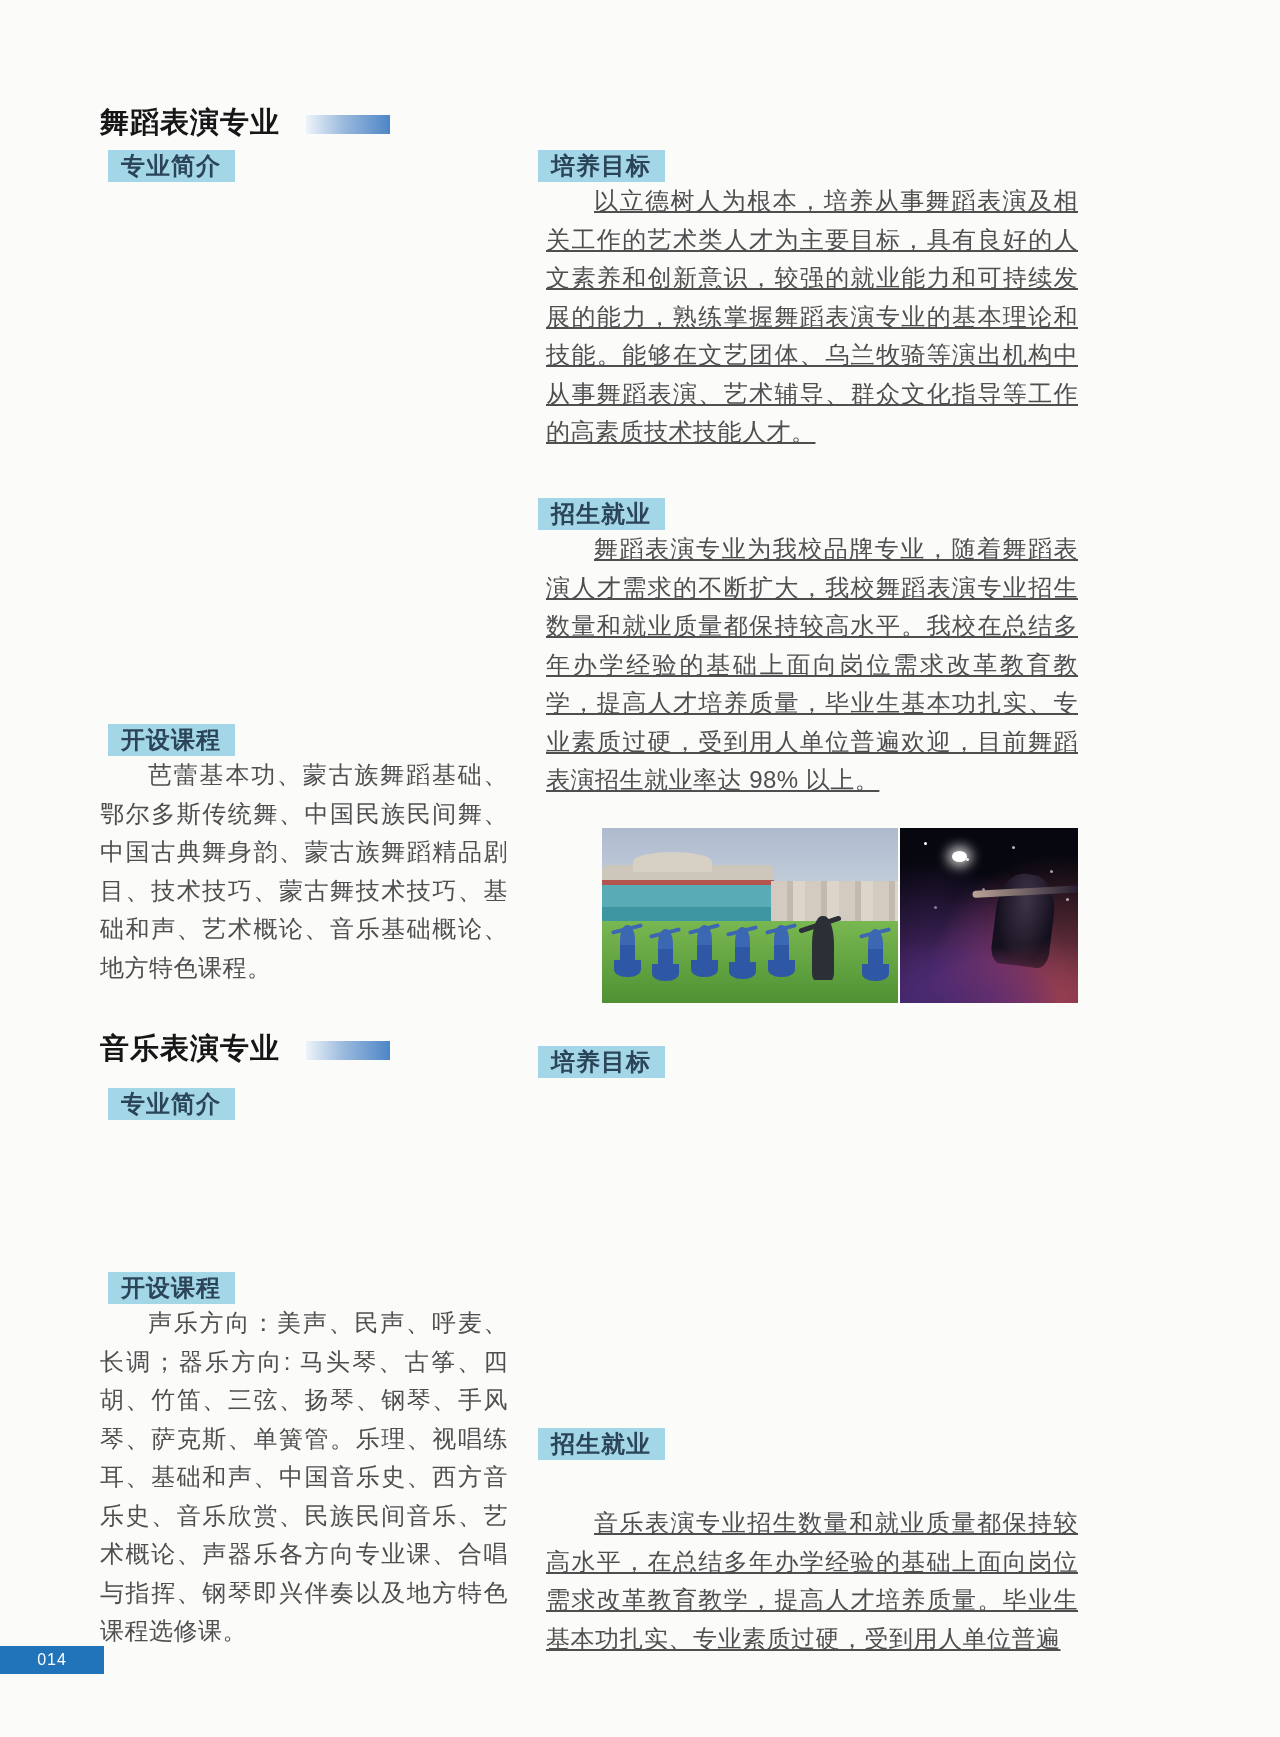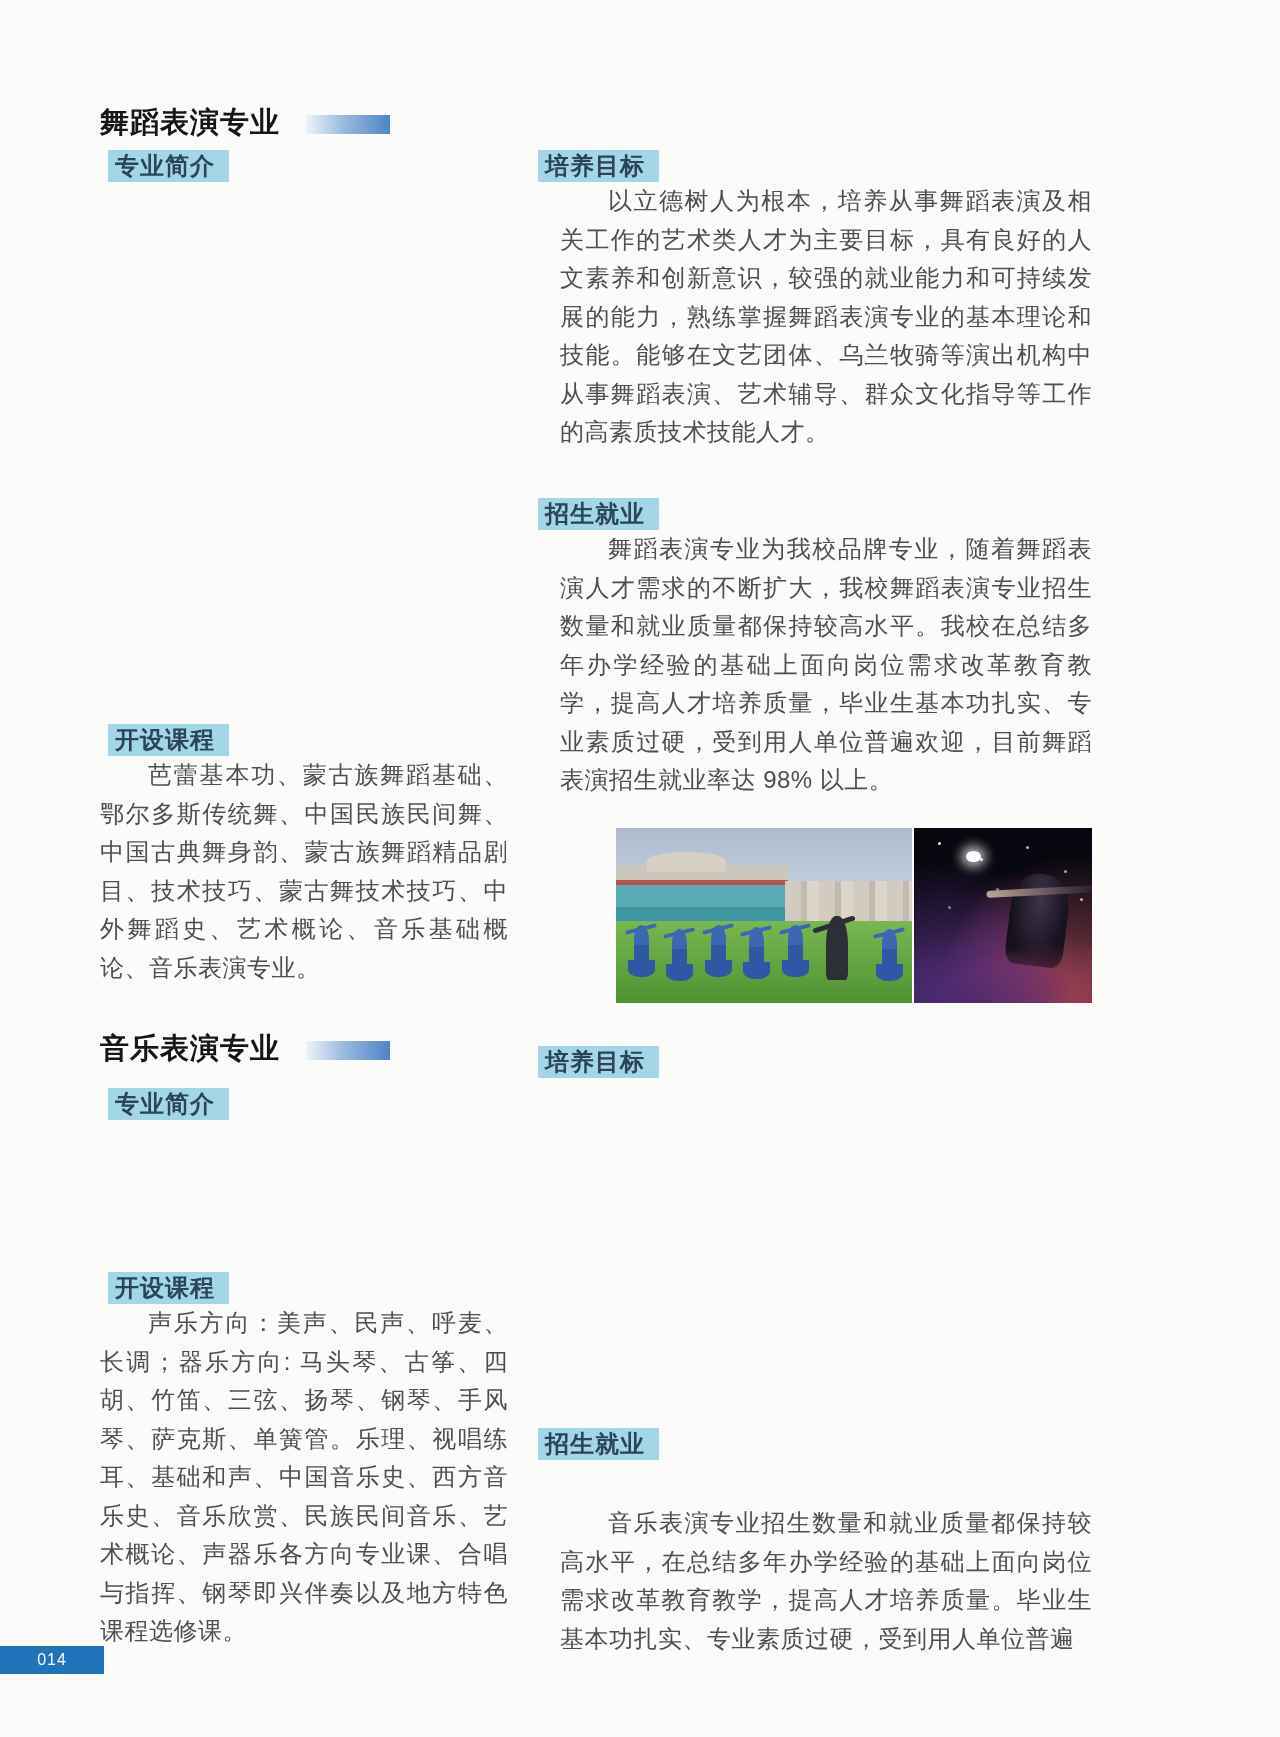--- a/index.html
+++ b/index.html
@@ -10,40 +10,40 @@
   .page{
     position:relative;
     width:1280px;height:1737px;
     margin:0 auto;
     background:#fbfbfa;
     overflow:hidden;
   }
   .abs{position:absolute;}
   
   .col-left{left:100px;width:408px;}
-  .col-right{left:560px;width:532px;}
+  .col-right{left:546px;width:532px;text-decoration:underline;}
 
   
   .title-row{display:flex;align-items:center;height:36px;}
   .major-title{
     margin:0;font-size:29px;line-height:36px;font-weight:700;color:#161616;
     letter-spacing:1px;white-space:nowrap;
   }
   .grad-bar{
     display:inline-block;width:84px;height:19px;margin-left:26px;margin-top:4px;
     background:linear-gradient(90deg,#eef4fa 0%,#9ab9dd 45%,#4d86c6 100%);
   }
 
   
   .subhead{
     display:inline-block;
     font-size:24px;font-weight:700;color:#2b4457;
     background:#a3d7e8;
     line-height:31px;
-    padding:0 14px 1px 7px;
+    padding:0 14px 1px 13px;
     letter-spacing:1px;
     white-space:nowrap;
   }
 
   
   .body-p{
     margin:0;
     font-size:24px;line-height:38.5px;color:#4f4f4f;
     text-align:justify;text-indent:2em;
     letter-spacing:0.5px;
@@ -117,21 +117,21 @@
     <span class="grad-bar"></span>
   </div>
 
   <div class="abs" style="left:108px;top:150px;">
     <span class="subhead">专业简介</span>
   </div>
 
   <div class="abs" style="left:108px;top:724px;">
     <span class="subhead">开设课程</span>
   </div>
-  <p class="abs col-left body-p" style="top:756px;">芭蕾基本功、蒙古族舞蹈基础、鄂尔多斯传统舞、中国民族民间舞、中国古典舞身韵、蒙古族舞蹈精品剧目、技术技巧、蒙古舞技术技巧、中外舞蹈史、艺术概论、音乐基础概论、音乐表演专业。</p>
+  <p class="abs col-left body-p" style="top:756px;">芭蕾基本功、蒙古族舞蹈基础、鄂尔多斯传统舞、中国民族民间舞、中国古典舞身韵、蒙古族舞蹈精品剧目、技术技巧、蒙古舞技术技巧、基础和声、艺术概论、音乐基础概论、地方特色课程。</p>
 
   <div class="abs col-left title-row" style="top:1030px;">
     <h2 class="major-title">音乐表演专业</h2>
     <span class="grad-bar"></span>
   </div>
 
   <div class="abs" style="left:108px;top:1088px;">
     <span class="subhead">专业简介</span>
   </div>
 

